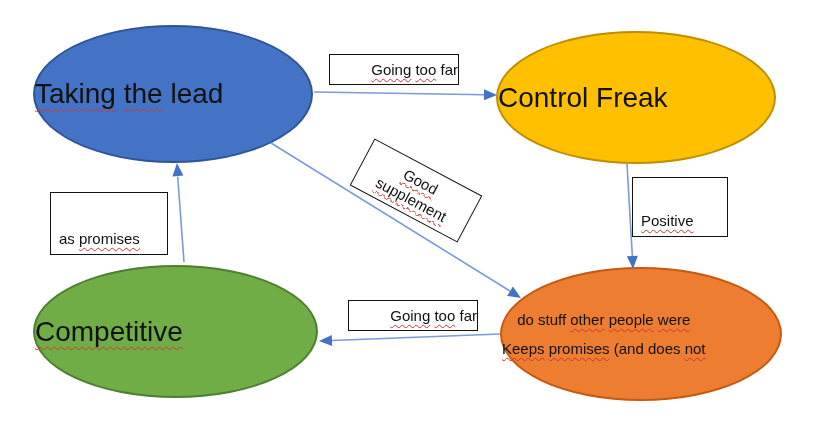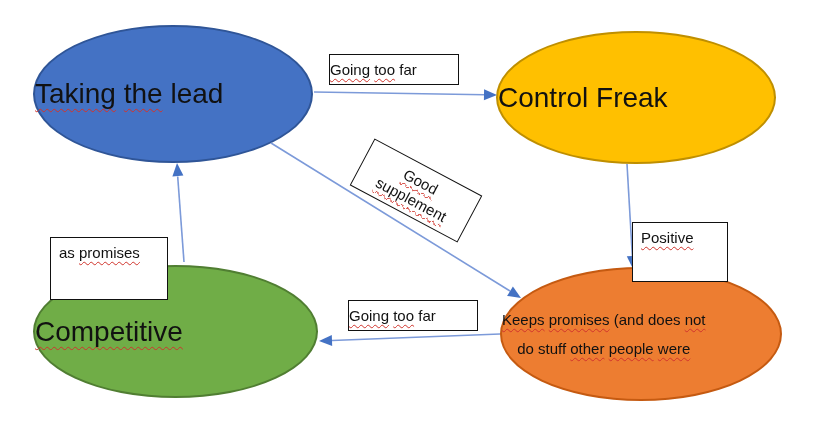--- a/index.html
+++ b/index.html
@@ -22,23 +22,23 @@
   .sq{
     text-decoration-line:underline;text-decoration-style:wavy;
     text-decoration-color:#D0342C;text-decoration-thickness:1px;
     text-decoration-skip-ink:none;text-underline-offset:0.17em;
   }
   
   .lbl{
     position:absolute;background:#ffffff;border:1.6px solid #111;
     font-size:15px;display:flex;z-index:3;box-sizing:border-box;
   }
-  .lbl.center{align-items:center;justify-content:flex-start;}
-  .lbl.col{flex-direction:column;justify-content:flex-start;align-items:flex-start;
-    padding-left:8px;line-height:30px;margin-top:45px;}
+  .lbl.center{align-items:center;justify-content:flex-end;}
+  .lbl.col{flex-direction:column;justify-content:flex-end;align-items:flex-start;
+    padding-left:8px;line-height:30px;}
   .lbl.good{
     flex-direction:column;align-items:center;justify-content:center;
     line-height:20px;text-align:center;transform:rotate(28deg);
   }
   
   .arrows{position:absolute;left:0;top:0;z-index:2;}
 </style>
 </head>
 <body>
 
@@ -83,32 +83,32 @@
 
   <div class="node big n-green" style="left:33px;top:265px;width:285px;height:133px;">
     <div>
       <span class="sq">Competitive</span>
     </div>
   </div>
 
   <div class="node n-orange node-multiline" style="left:500px;top:267px;width:282px;height:134px;">
     <div>
       <div>
+        <span>do</span>
+        <span>stuff</span>
+        <span class="sq">other</span>
+        <span class="sq">people</span>
+        <span class="sq">were</span>
+      </div>
+      <div>
         <span class="sq">Keeps</span>
         <span class="sq">promises</span>
         <span>(and</span>
         <span>does</span>
         <span class="sq">not</span>
-      </div>
-      <div>
-        <span>do</span>
-        <span>stuff</span>
-        <span class="sq">other</span>
-        <span class="sq">people</span>
-        <span class="sq">were</span>
       </div>
     </div>
   </div>
 
   <div class="lbl center" style="left:329px;top:54px;width:130px;height:31px;">
     <div>
       <span class="sq">Going</span>
       <span class="sq">too</span>
       <span>far</span>
     </div>

